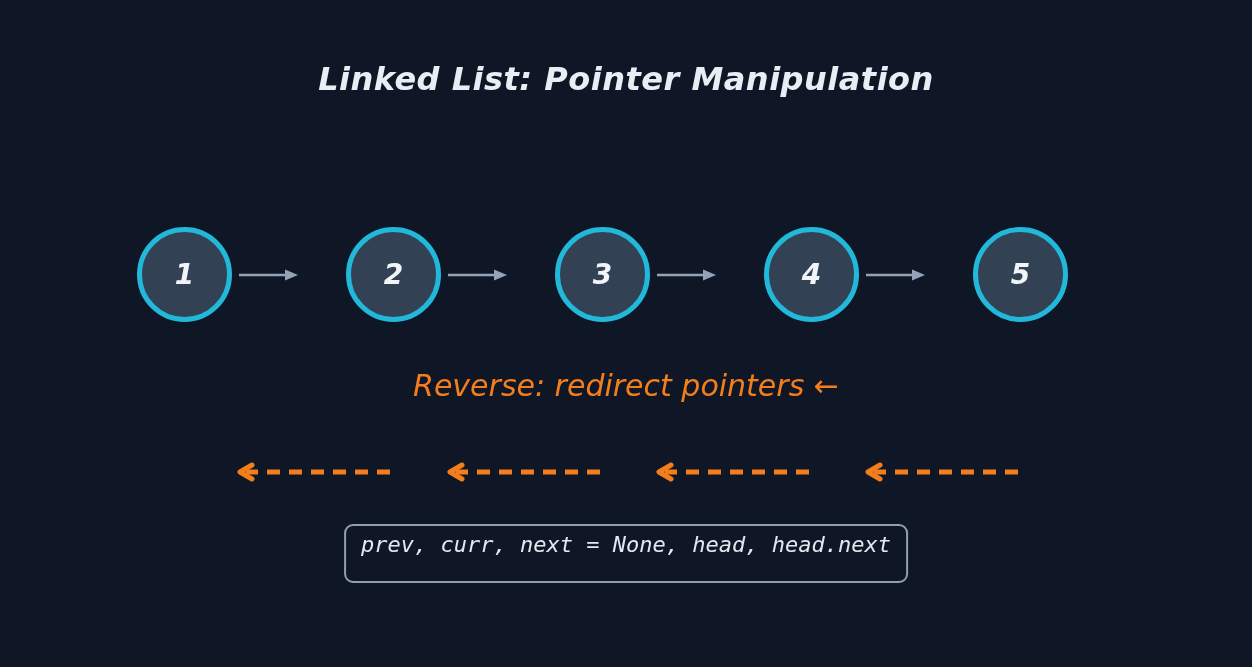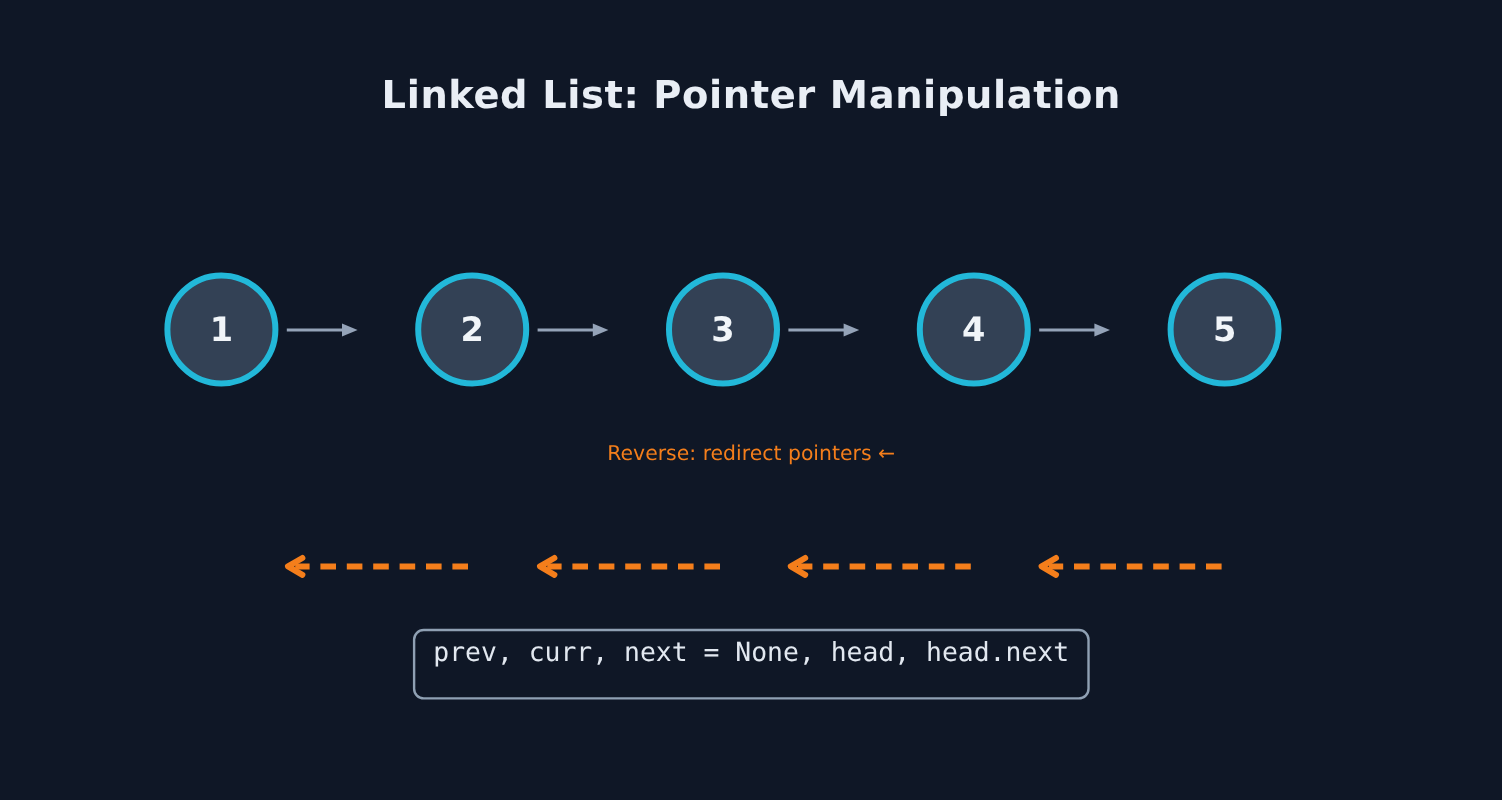--- a/index.html
+++ b/index.html
@@ -16,20 +16,21 @@
   * { margin: 0; padding: 0; box-sizing: border-box; }
   html, body { width: 1252px; height: 667px; overflow: hidden; }
   body {
     background: var(--bg);
     font-family: "DejaVu Sans", "Liberation Sans", sans-serif;
   }
   .canvas {
     position: relative;
     width: 1252px;
     height: 501px;
+    font-style: italic;
   }
   .title {
     position: absolute;
     top: 60px;
     left: 0;
     width: 100%;
     text-align: center;
     font-size: 32px;
     font-weight: bold;
     color: var(--title);
@@ -52,21 +53,21 @@
     font-size: 28px;
     font-weight: bold;
   }
   .arrow-svg { position: absolute; display: block; }
   .caption {
     position: absolute;
     top: 368px;
     left: 0;
     width: 100%;
     text-align: center;
-    font-size: 17px;
+    font-size: 30px;
     color: var(--accent-orange);
   }
   .codebox {
     position: absolute;
     top: 524px;
     left: 50%;
     transform: translateX(-50%);
     border: 2px solid var(--code-border);
     border-radius: 9px;
     padding: 6px 15px 24px 15px;

